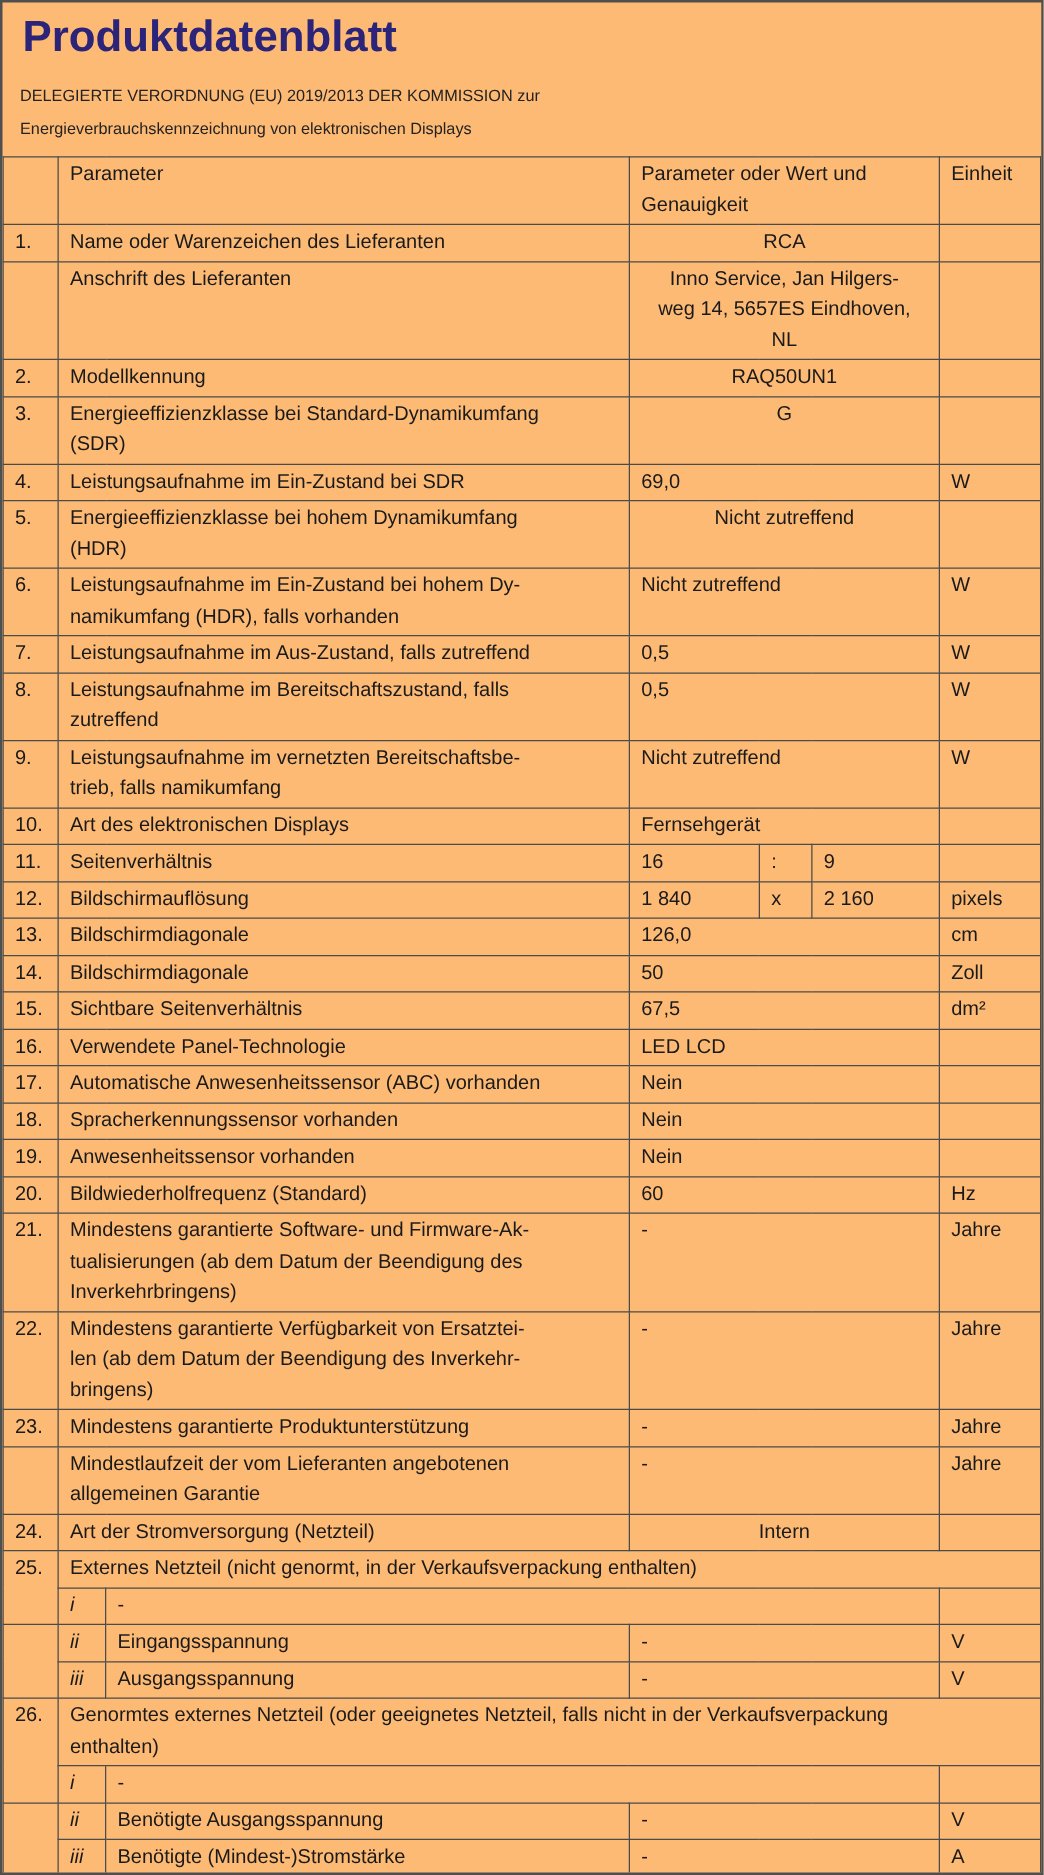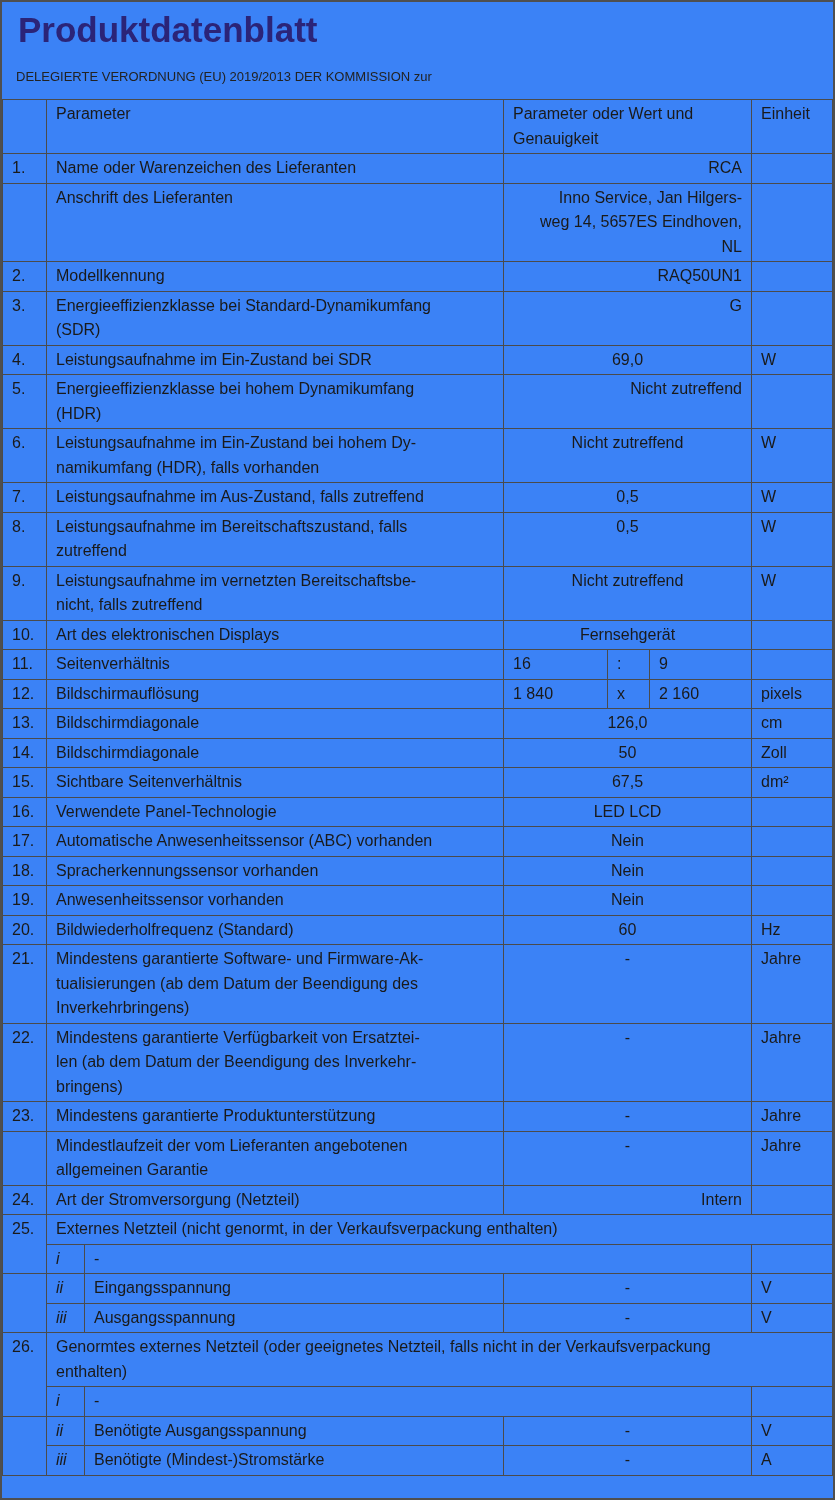--- a/index.html
+++ b/index.html
@@ -4,21 +4,21 @@
 <style>
   html, body { margin: 0; padding: 0; background: #ffffff; }
   body { font-family: "Liberation Sans", sans-serif; color: #1a1a1a; }
 
   .page {
     position: relative;
     width: 835px;
     height: 1500px;
     box-sizing: border-box;
     border: 2px solid #4f4f4f;
-    background: #3b82f6;
+    background: #fdba74;
     overflow: hidden;
   }
 
   .doc-header { padding: 8px 12px 0 16px; }
 
   .doc-title {
     font-size: 35px;
     font-weight: bold;
     color: #2b2478;
     margin: 0 0 14px 0;
@@ -49,34 +49,35 @@
     text-align: left;
     white-space: pre-line;
     overflow: hidden;
   }
 
   th { font-weight: normal; }
   th.head-param, th.head-value { padding-top: 3px; padding-bottom: 22px; }
 
   td.num   { text-align: right; padding-right: 10px; }
   td.roman { font-style: italic; padding-left: 10px; }
-  td.val.right { text-align: center; }
-  td.val.left  { text-align: right; }
+  td.val.right { text-align: left; }
+  td.val.left  { text-align: center; }
   td.vpart { text-align: center; }
   td.unit  { text-align: left; }
   td.group { text-align: left; }
 </style>
 </head>
 <body>
 
 <div class="page">
 
   <div class="doc-header">
     <h1 class="doc-title">Produktdatenblatt</h1>
     <p class="doc-subtitle">DELEGIERTE VERORDNUNG (EU) 2019/2013 DER KOMMISSION zur</p>
+    <p class="doc-subtitle">Energieverbrauchskennzeichnung von elektronischen Displays</p>
   </div>
 
   <table class="sheet">
     <colgroup>
       <col style="width:44px">
       <col style="width:38px">
       <col>
       <col style="width:104px">
       <col style="width:42px">
       <col style="width:102px">
@@ -148,21 +149,21 @@
         <tr>
           <td class="num">8.</td>
           <td class="param" colspan="2">Leistungsaufnahme im Bereitschaftszustand, falls
 zutreffend</td>
           <td class="val right" colspan="3">0,5</td>
           <td class="unit">W</td>
         </tr>
         <tr>
           <td class="num">9.</td>
           <td class="param" colspan="2">Leistungsaufnahme im vernetzten Bereitschaftsbe-
-nicht, falls zutreffend</td>
+trieb, falls namikumfang</td>
           <td class="val right" colspan="3">Nicht zutreffend</td>
           <td class="unit">W</td>
         </tr>
         <tr>
           <td class="num">10.</td>
           <td class="param" colspan="2">Art des elektronischen Displays</td>
           <td class="val right" colspan="3">Fernsehgerät</td>
           <td class="unit"></td>
         </tr>
         <tr>

